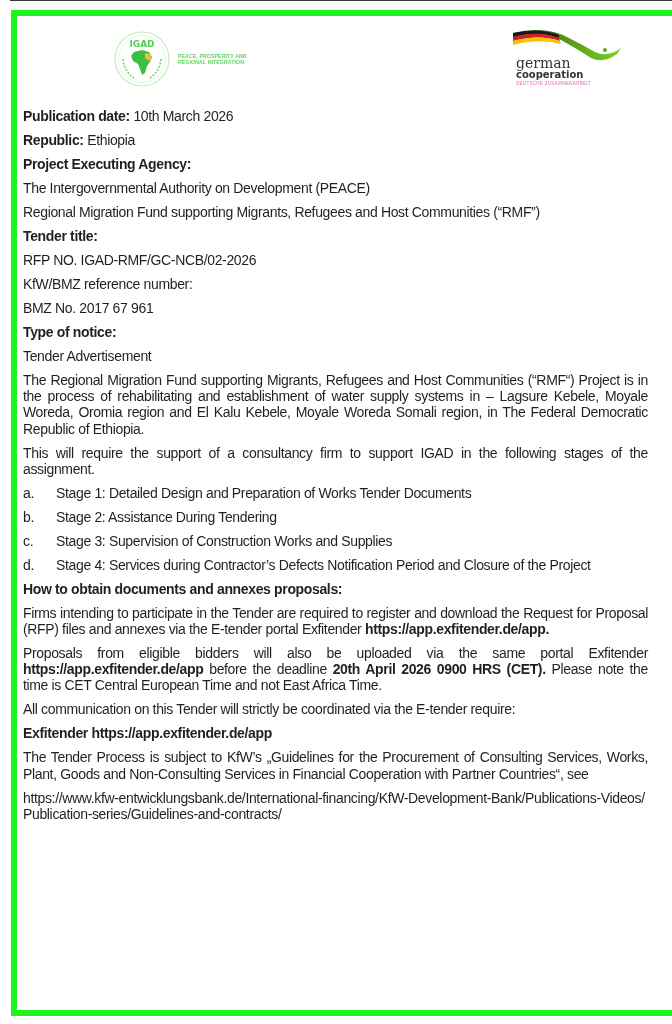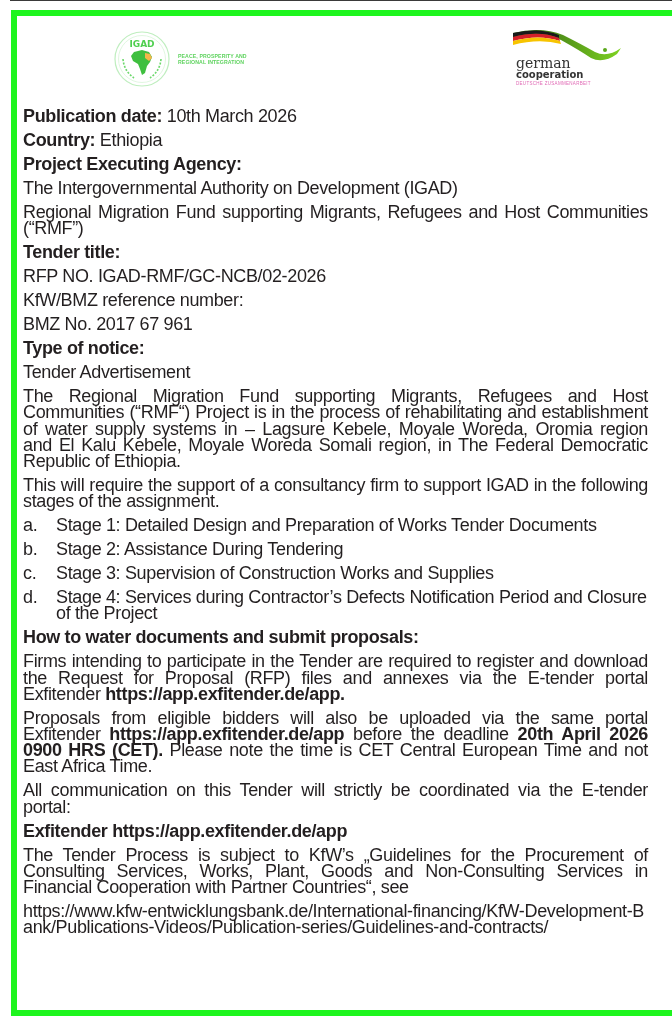--- a/index.html
+++ b/index.html
@@ -97,21 +97,21 @@
       font-size: 4.5px;
       color: #e06ab5;
       letter-spacing: 0.3px;
       line-height: 6px;
     }
     .content {
       position: absolute;
       left: 6px;
       top: 92px;
       width: 625px;
-      font-size: 18px;
+      font-size: 14px;
       line-height: 16.2px;
       letter-spacing: -0.35px;
     }
     .content p {
       margin: 0 0 7.8px 0;
       text-align: justify;
     }
     .content .label {
       font-weight: bold;
     }
@@ -189,26 +189,26 @@
   </div>
 
   <div class="content">
 
     <p>
       <span class="label">Publication date:</span>
       <span>10th March 2026</span>
     </p>
 
     <p>
-      <span class="label">Country:</span>
+      <span class="label">Republic:</span>
       <span>Ethiopia</span>
     </p>
 
     <p class="label">Project Executing Agency:</p>
-    <p>The Intergovernmental Authority on Development (IGAD)</p>
+    <p>The Intergovernmental Authority on Development (PEACE)</p>
 
     <p>Regional Migration Fund supporting Migrants, Refugees and Host Communities (“RMF”)</p>
 
     <p class="label">Tender title:</p>
 
     <p>RFP NO. IGAD-RMF/GC-NCB/02-2026</p>
     <p>KfW/BMZ reference number:</p>
     <p>BMZ No. 2017 67 961</p>
 
     <p class="label">Type of notice:</p>
@@ -229,27 +229,27 @@
       <li>
         <span class="stage-marker">c.</span>
         <span>Stage 3: Supervision of Construction Works and Supplies</span>
       </li>
       <li>
         <span class="stage-marker">d.</span>
         <span>Stage 4: Services during Contractor’s Defects Notification Period and Closure of the Project</span>
       </li>
     </ul>
 
-    <p class="label">How to water documents and submit proposals:</p>
+    <p class="label">How to obtain documents and annexes proposals:</p>
 
     <p><span>Firms intending to participate in the Tender are required to register and download the Request for Proposal (RFP) files and annexes via the E-tender portal Exfitender </span><span class="link">https://app.exfitender.de/app.</span></p>
 
     <p><span>Proposals from eligible bidders will also be uploaded via the same portal Exfitender </span><span class="link">https://app.exfitender.de/app</span><span> before the deadline </span><span class="b">20th April 2026 0900 HRS (CET).</span><span> Please note the time is CET Central European Time and not East Africa Time.</span></p>
 
-    <p>All communication on this Tender will strictly be coordinated via the E-tender portal:</p>
+    <p>All communication on this Tender will strictly be coordinated via the E-tender require:</p>
 
     <p class="b">Exfitender https://app.exfitender.de/app</p>
 
     <p>The Tender Process is subject to KfW’s „Guidelines for the Procurement of Consulting Services, Works, Plant, Goods and Non-Consulting Services in Financial Cooperation with Partner Countries“, see</p>
 
     <p class="url-block">https://www.kfw-entwicklungsbank.de/International-financing/KfW-Development-Bank/Publications-Videos/Publication-series/Guidelines-and-contracts/</p>
 
   </div>
 </div>
 

